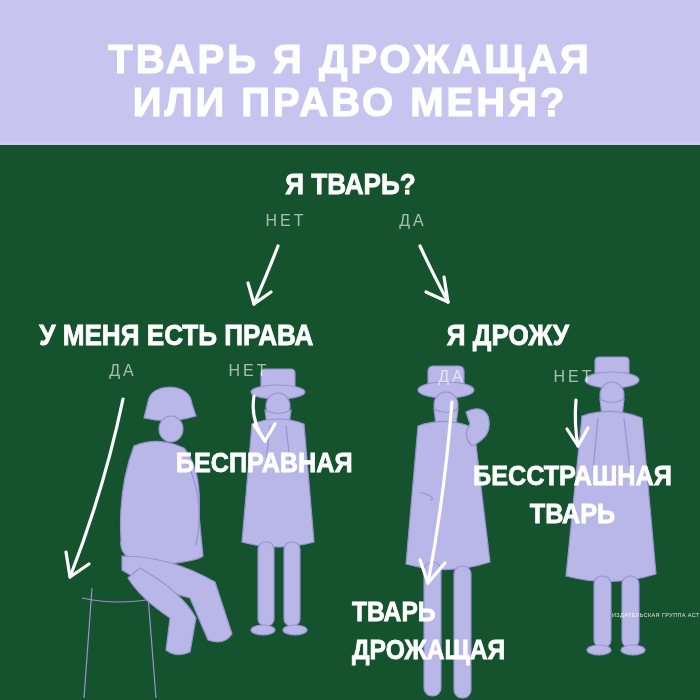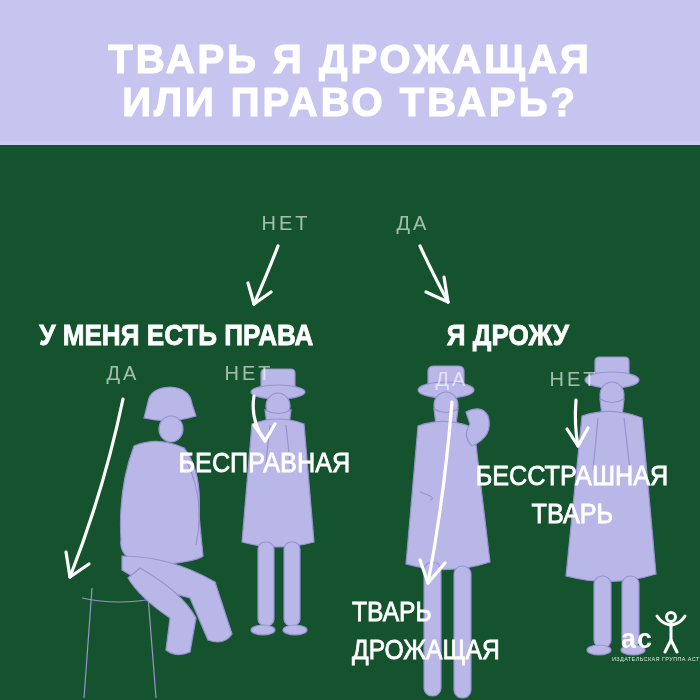--- a/index.html
+++ b/index.html
@@ -26,27 +26,27 @@
   #arrows{z-index:2;}
   .txt{position:absolute;z-index:3;}
   .centerbox{text-align:center;}
   .node-q{
     color:#ffffff;font-size:29px;font-weight:bold;white-space:nowrap;
     -webkit-text-stroke:0.8px #ffffff;
   }
   .cond{display:inline-block;transform:scaleX(0.9);transform-origin:center;}
   .cond-left{display:inline-block;transform:scaleX(0.88);transform-origin:left center;}
   .result{
-    color:#ffffff;font-size:28px;font-weight:normal;line-height:38px;
+    color:#ffffff;font-size:28px;font-weight:bold;line-height:38px;
     -webkit-text-stroke:0.8px #ffffff;white-space:nowrap;
   }
   .result.wide-lh{line-height:42px;}
   .yn{
     position:absolute;z-index:3;color:rgba(255,255,255,0.62);
-    font-size:20px;letter-spacing:3px;white-space:nowrap;
+    font-size:16px;letter-spacing:3px;white-space:nowrap;
     transform:translateX(-50%);
   }
   .logo{
     position:absolute;z-index:3;left:612px;top:610px;width:86px;height:58px;
     text-align:center;
   }
   .logo-row{display:flex;align-items:flex-end;justify-content:center;height:44px;}
   .logo-text{
     color:#ffffff;font-size:27px;font-weight:bold;line-height:30px;
     letter-spacing:1px;
@@ -59,21 +59,21 @@
 </head>
 <body>
 
 <div id="canvas">
 
   <div class="header-band"></div>
   <div class="band-divider"></div>
 
   <div class="title-block">
     <div class="title-line">ТВАРЬ Я ДРОЖАЩАЯ</div>
-    <div class="title-line">ИЛИ ПРАВО ТВАРЬ?</div>
+    <div class="title-line">ИЛИ ПРАВО МЕНЯ?</div>
   </div>
 
   <svg id="figures" class="layer" width="700" height="700" viewBox="0 0 700 700">
     <g fill="#c1bdf1" stroke="#9d97d9" stroke-width="1.2" opacity="0.95">
 
       <g>
         <path d="M92,588 L84,698 M148,596 L156,698 M82,598 Q118,606 158,598" fill="none"></path>
         <path d="M148,402 Q150,388 170,387 Q190,388 192,404 L196,416 Q170,424 144,418 Z"></path>
         <ellipse cx="171" cy="429" rx="12" ry="13"></ellipse>
         <path d="M134,446 Q158,436 184,448 Q202,470 199,515 L203,556 Q196,562 150,566 Q118,560 121,540 Q118,488 134,446 Z"></path>
@@ -144,20 +144,23 @@
         <path d="M452,402 Q444,500 428,583"></path>
         <path d="M428,583 L420,560 M428,583 L445,563"></path>
       </g>
       <g>
         <path d="M576,400 Q574,424 578,446"></path>
         <path d="M578,446 L567,429 M578,446 L588,428"></path>
       </g>
     </g>
   </svg>
 
+  <div class="txt centerbox" style="left:200px;top:168px;width:300px;">
+    <span class="node-q cond">Я ТВАРЬ?</span>
+  </div>
   <span class="yn" style="left:286px;top:212px;">НЕТ</span>
   <span class="yn" style="left:413px;top:212px;">ДА</span>
 
   <div class="txt centerbox" style="left:24px;top:319px;width:300px;">
     <span class="node-q cond">У МЕНЯ ЕСТЬ ПРАВА</span>
   </div>
   <span class="yn" style="left:123px;top:362px;">ДА</span>
   <span class="yn" style="left:249px;top:362px;">НЕТ</span>
 
   <div class="txt centerbox" style="left:358px;top:319px;width:300px;">
@@ -175,28 +178,16 @@
     <div class="result"><span class="cond">ТВАРЬ</span></div>
   </div>
 
 
   <div class="txt" style="left:352px;top:593px;">
     <div class="result"><span class="cond-left">ТВАРЬ</span></div>
     <div class="result"><span class="cond-left">ДРОЖАЩАЯ</span></div>
   </div>
 
   <div class="logo">
-    <div class="logo-row">
-      <span class="logo-text">ас</span>
-      <svg width="36" height="44" viewBox="0 0 36 44">
-        <g fill="none" stroke="#ffffff" stroke-width="3" stroke-linecap="round" stroke-linejoin="round">
-          <circle cx="18" cy="7" r="4.5"></circle>
-          <path d="M18,13 L18,30"></path>
-          <path d="M17,15 Q8,13 4,6"></path>
-          <path d="M19,15 Q28,13 32,6"></path>
-          <path d="M18,30 L12,42 M18,30 L24,42"></path>
-        </g>
-      </svg>
-    </div>
     <div class="logo-caption">ИЗДАТЕЛЬСКАЯ ГРУППА АСТ</div>
   </div>
 
 </div>
 
 </body></html>

